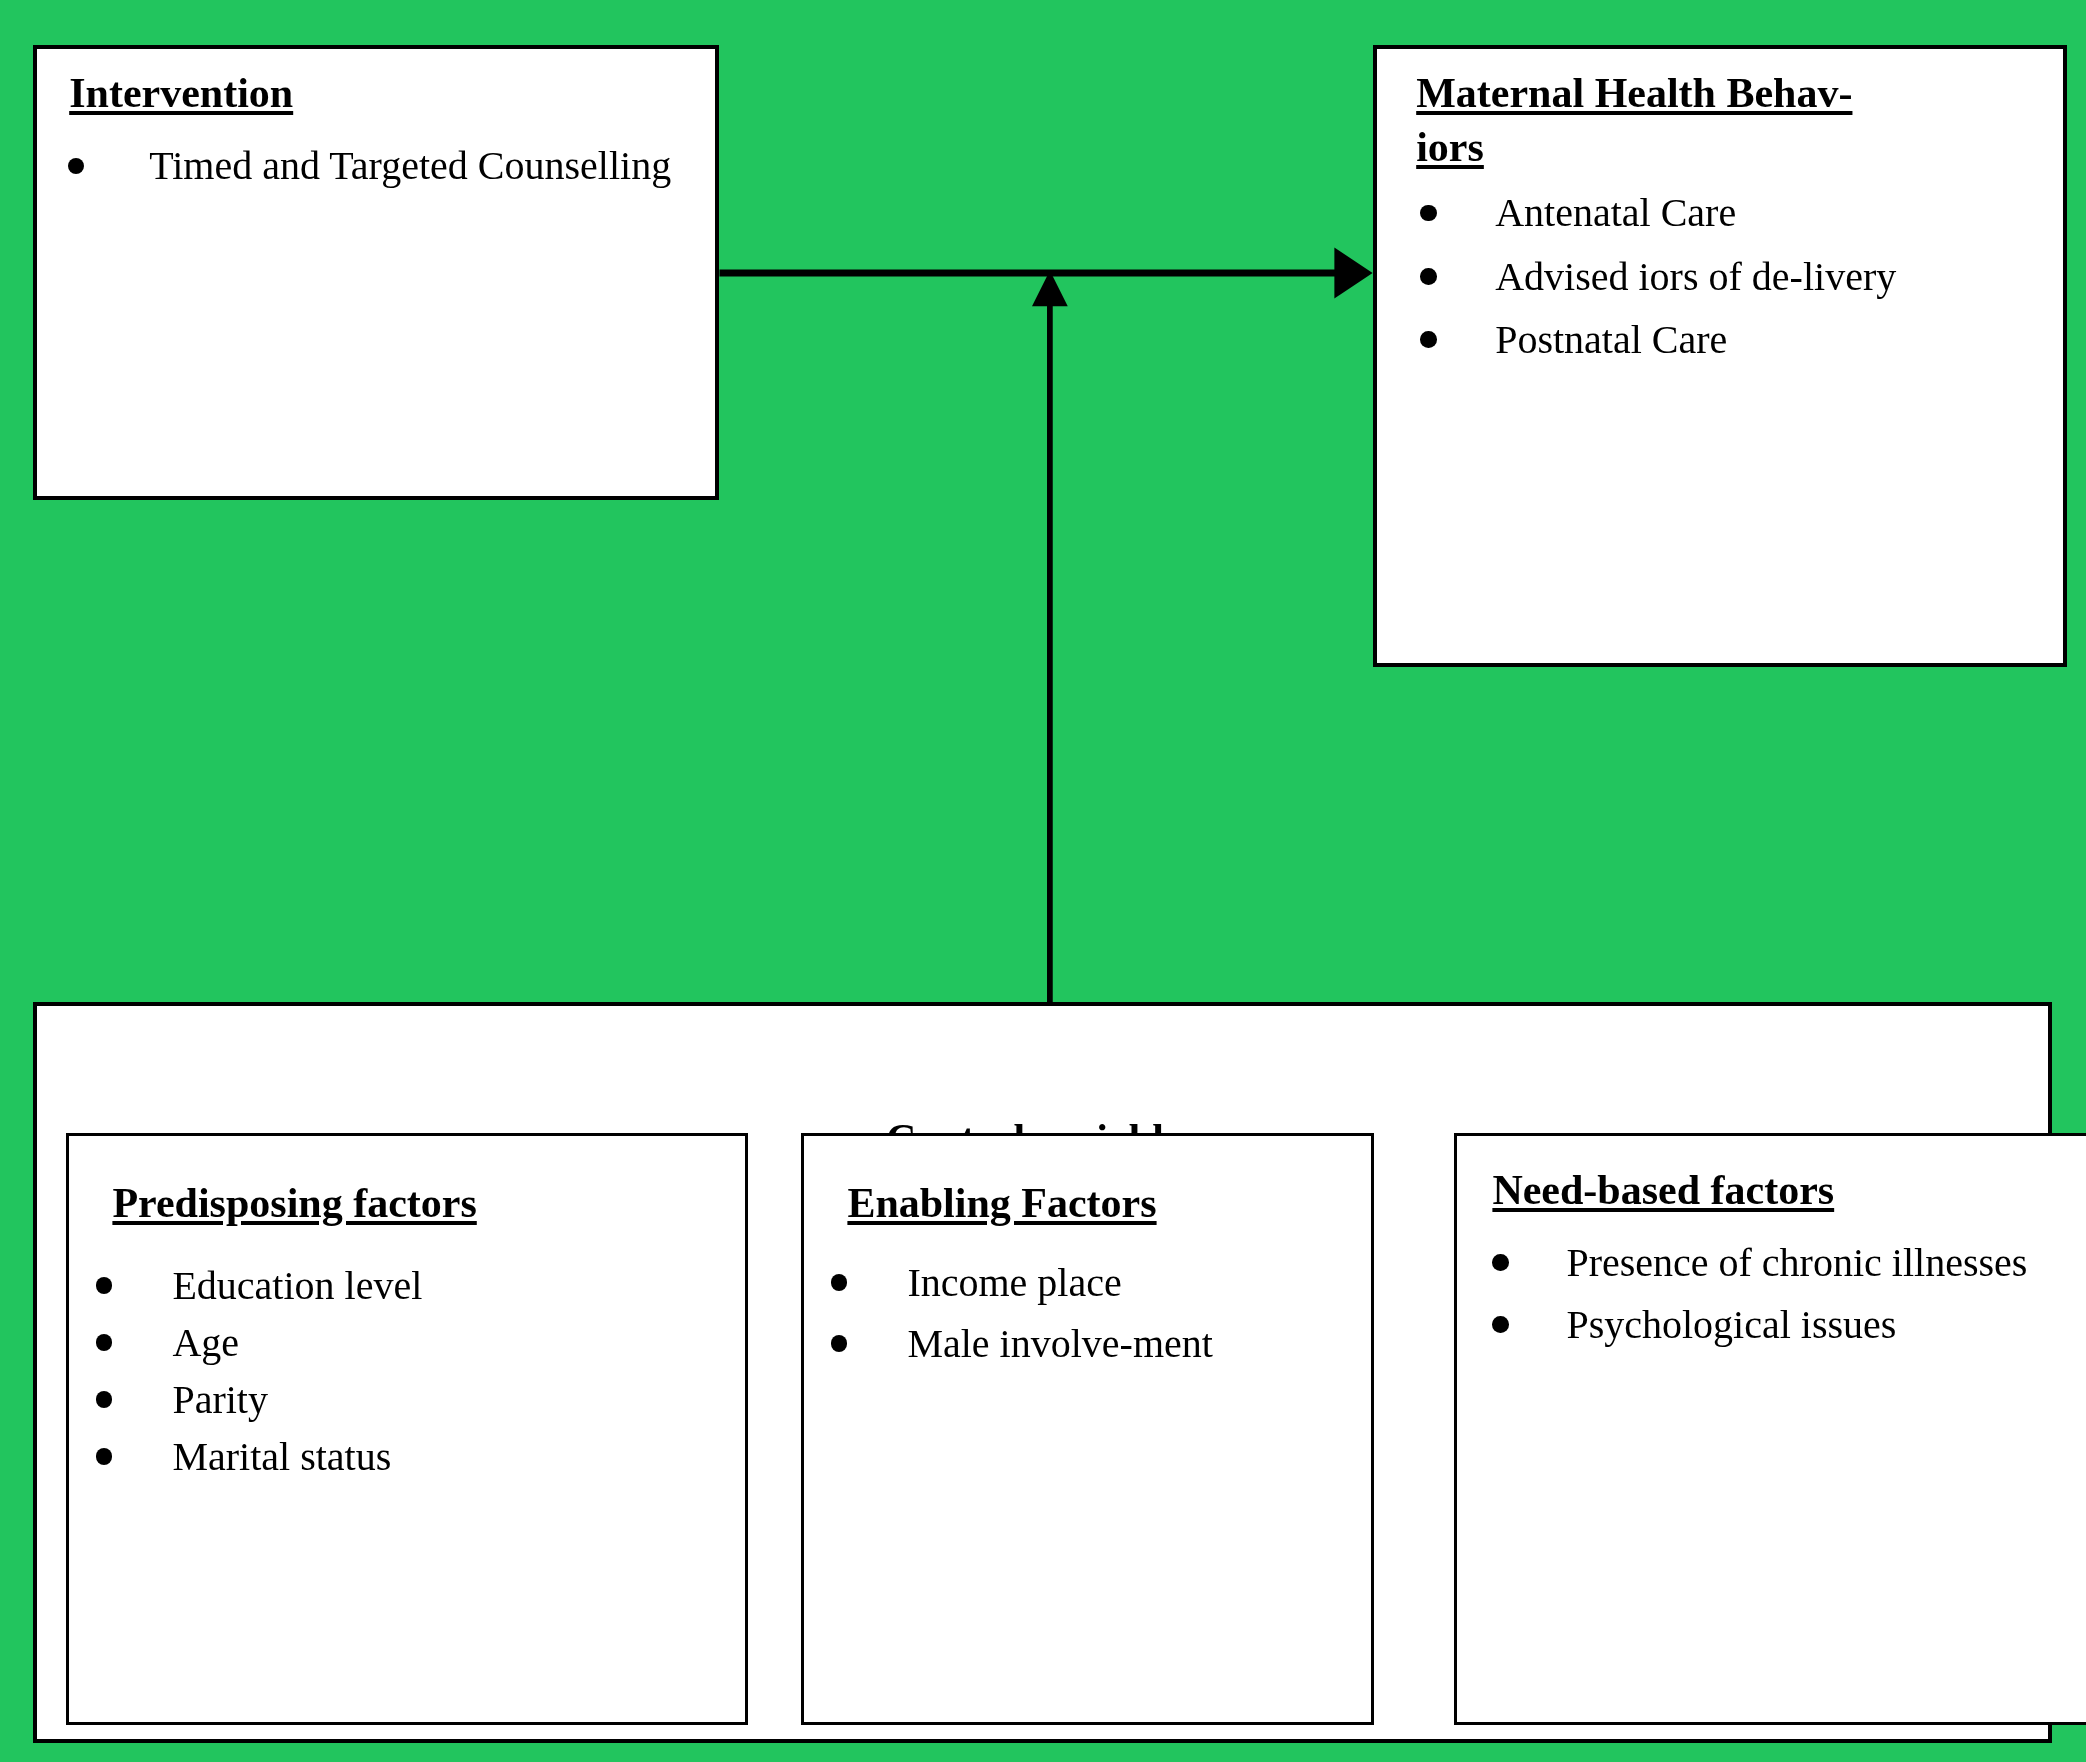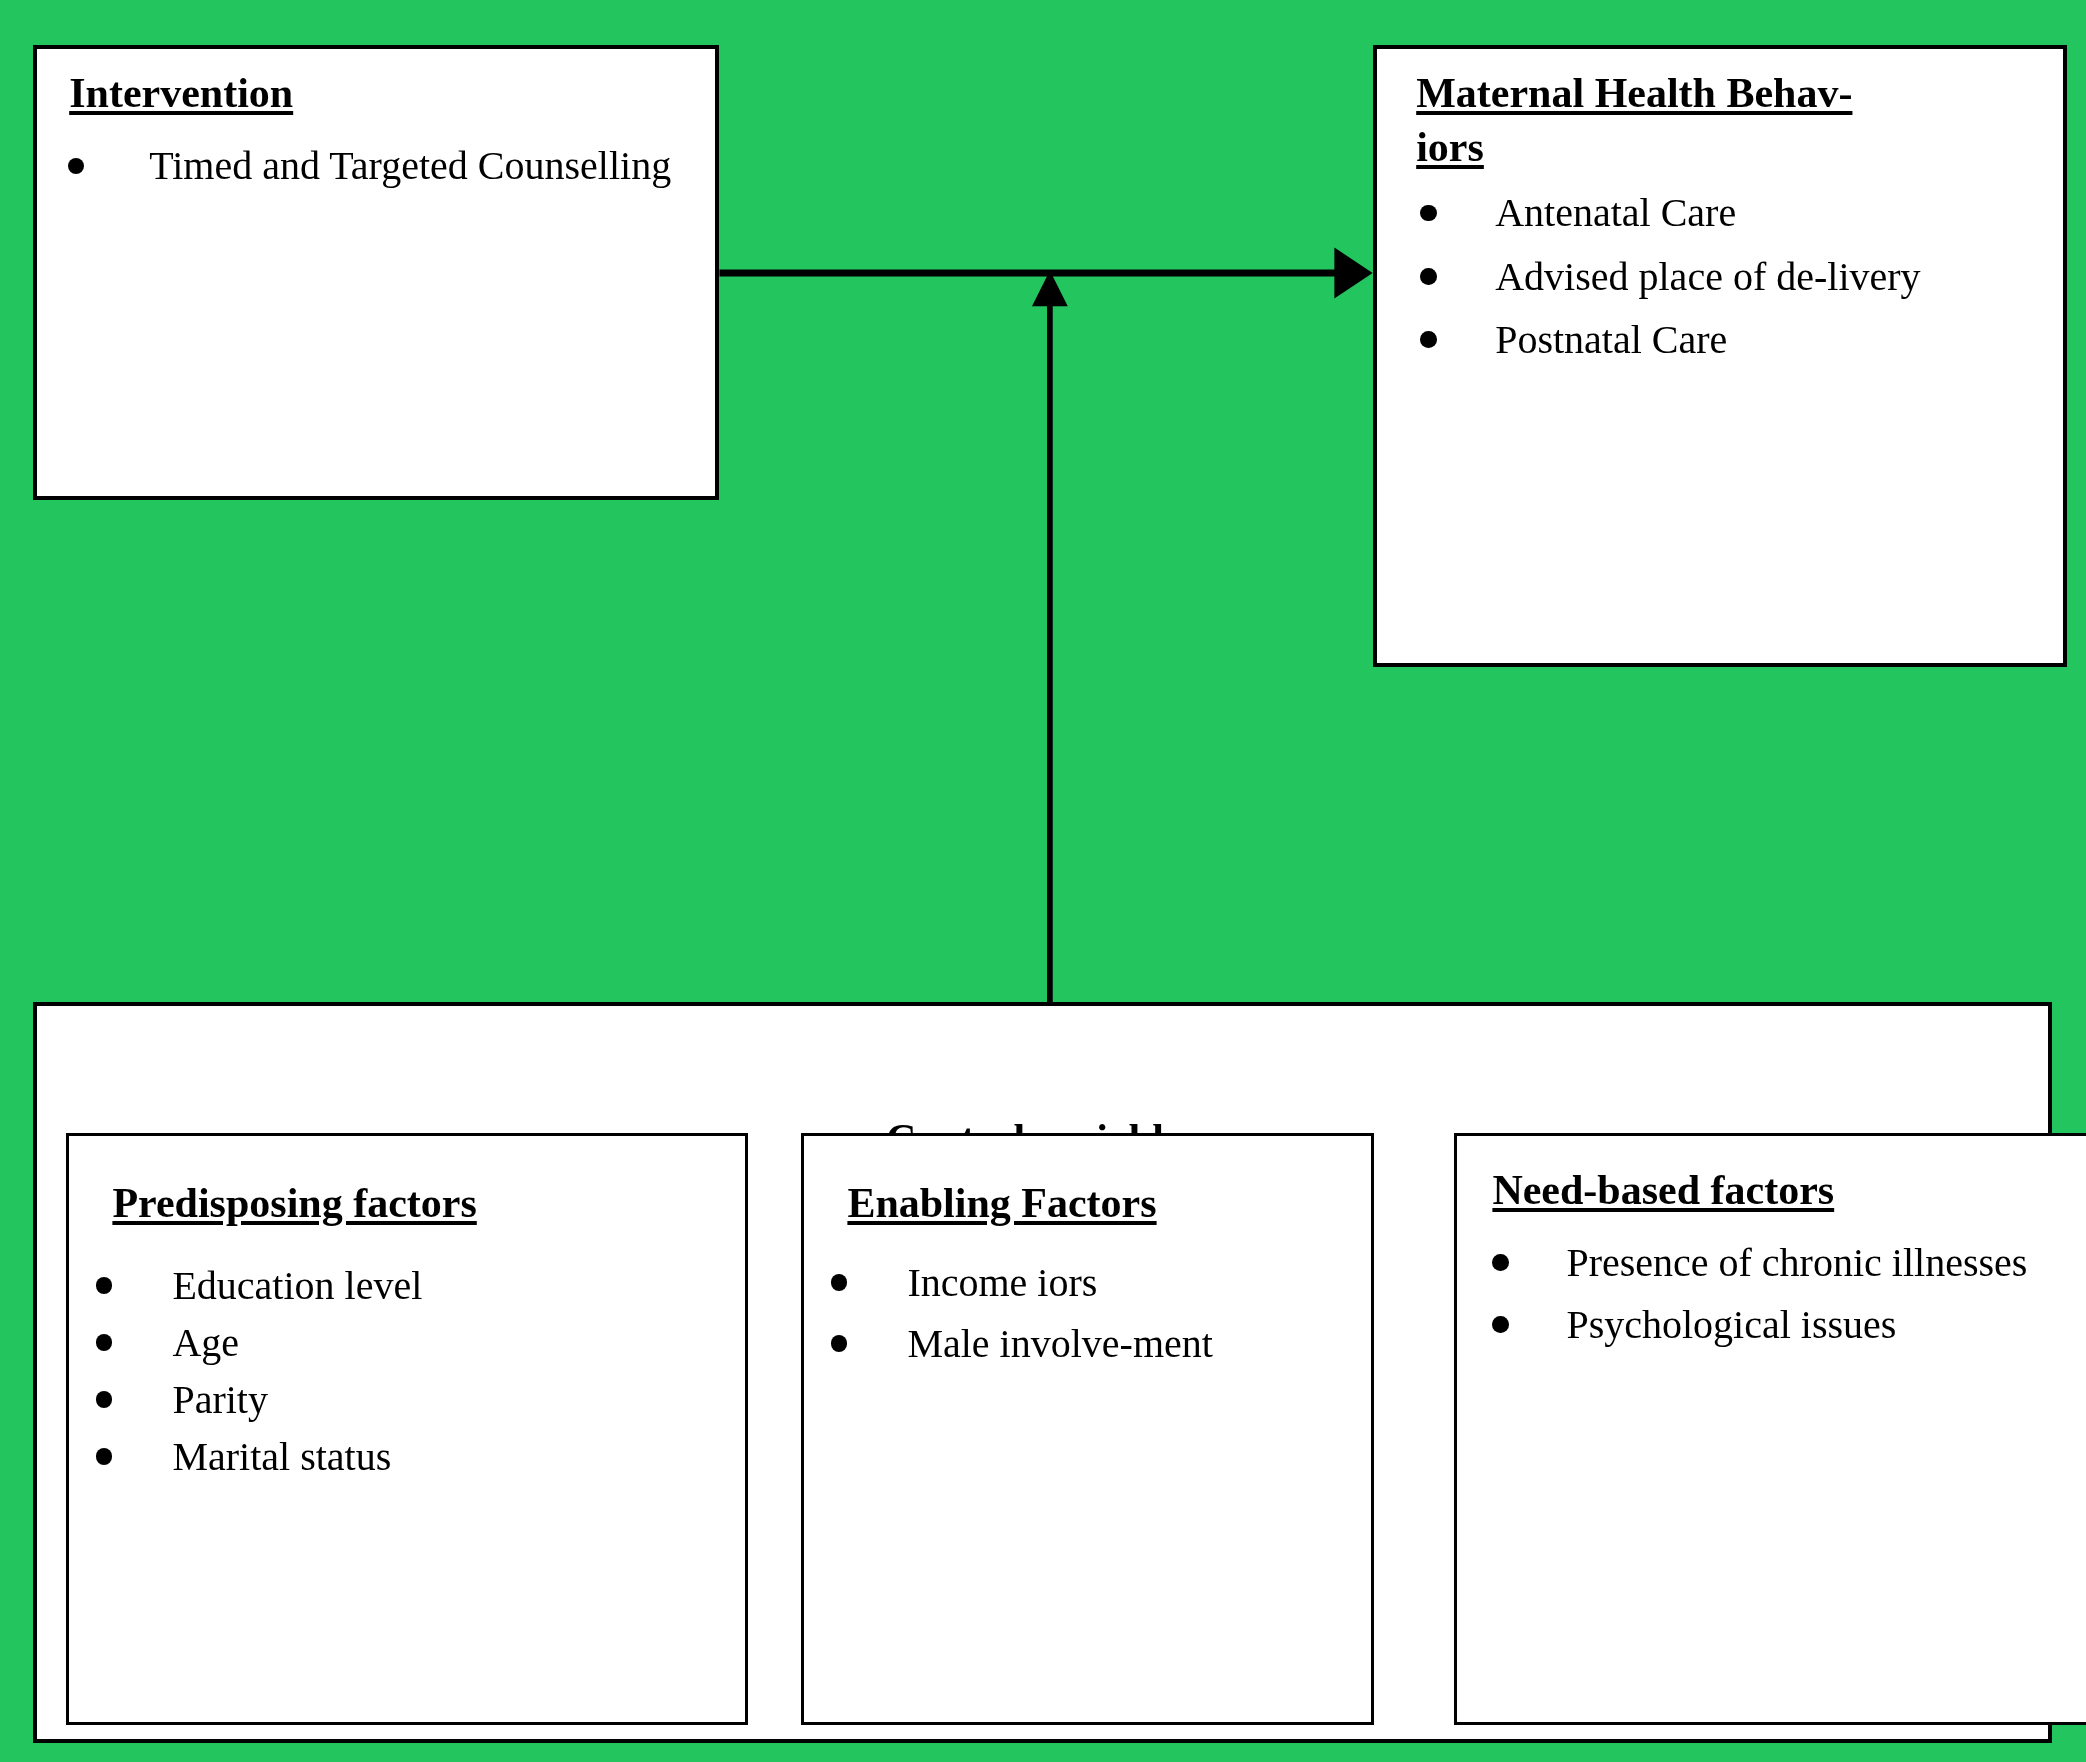--- a/index.html
+++ b/index.html
@@ -164,21 +164,21 @@
     </ul>
   </div>
 
   <div class="box" id="maternal-box">
     <div class="heading">
       <span class="u">Maternal Health Behav-</span><br>
       <span class="u">iors</span>
     </div>
     <ul class="bullets">
       <li><span class="dot"></span><span>Antenatal Care</span></li>
-      <li><span class="dot"></span><span>Advised place of de-livery</span></li>
+      <li><span class="dot"></span><span>Advised iors of de-livery</span></li>
       <li><span class="dot"></span><span>Postnatal Care</span></li>
     </ul>
   </div>
 
   <div class="box" id="control-box">
     <div id="control-title"><span class="u">Control variables</span></div>
   </div>
 
   <div class="box inner" id="predisposing-box">
     <div class="heading"><span class="u">Predisposing factors</span></div>
@@ -186,21 +186,21 @@
       <li><span class="dot"></span><span>Education level</span></li>
       <li><span class="dot"></span><span>Age</span></li>
       <li><span class="dot"></span><span>Parity</span></li>
       <li><span class="dot"></span><span>Marital status</span></li>
     </ul>
   </div>
 
   <div class="box inner" id="enabling-box">
     <div class="heading"><span class="u">Enabling Factors</span></div>
     <ul class="bullets">
-      <li><span class="dot"></span><span>Income iors</span></li>
+      <li><span class="dot"></span><span>Income place</span></li>
       <li><span class="dot"></span><span>Male involve-ment</span></li>
     </ul>
   </div>
 
   <div class="box inner" id="need-box">
     <div class="heading"><span class="u">Need-based factors</span></div>
     <ul class="bullets">
       <li><span class="dot"></span><span>Presence of chronic illnesses</span></li>
       <li><span class="dot"></span><span>Psychological issues</span></li>
     </ul>

